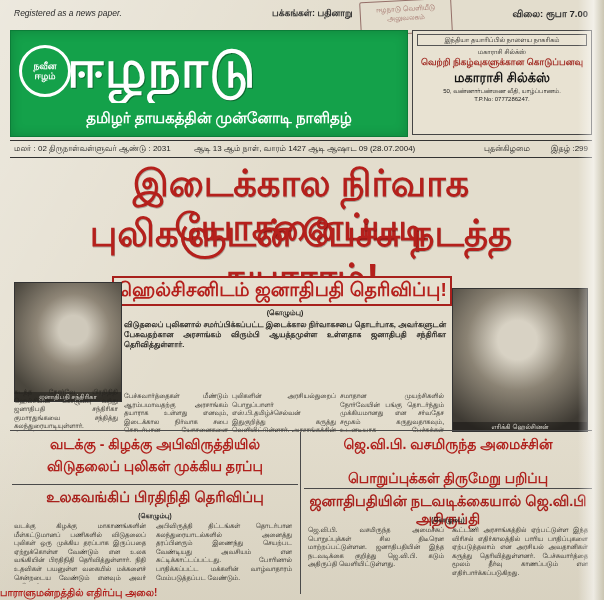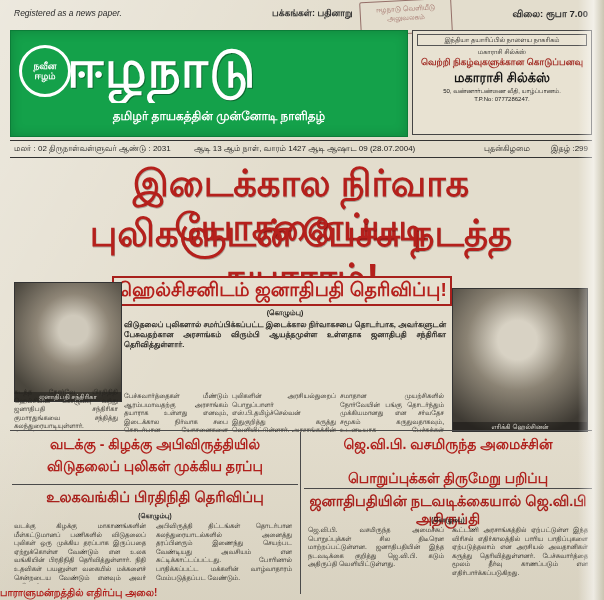--- a/index.html
+++ b/index.html
@@ -44,21 +44,21 @@
     display:flex;align-items:center;justify-content:center;font-weight:bold;
   }
   .mast-title{
     position:absolute;left:56px;top:6px;width:336px;height:66px;
     color:#ffffff;font-size:52px;line-height:64px;font-weight:bold;
     letter-spacing:1px;text-shadow:1px 1px 0 rgba(0,0,0,.35);
     white-space:nowrap;overflow:hidden;
   }
   .mast-sub{
     position:absolute;left:28px;top:78px;width:360px;
-    color:#ffffff;font-size:12px;font-weight:bold;text-align:center;
+    color:#ffffff;font-size:15px;font-weight:bold;text-align:center;
   }
   
   .advert{
     position:absolute;top:30px;left:412px;width:180px;height:105px;
     border:1px solid #444;background:#e8e2d2;
     box-sizing:border-box;padding:3px 4px;text-align:center;
   }
   .ad-line{font-size:6.5px;line-height:8px;color:#1a1a1a;}
   .ad-top{border:1px solid #555;font-size:6.5px;padding:1px 0;margin-bottom:2px;}
   .ad-big{font-size:13px;font-weight:bold;color:#111;margin:2px 0 1px;}

